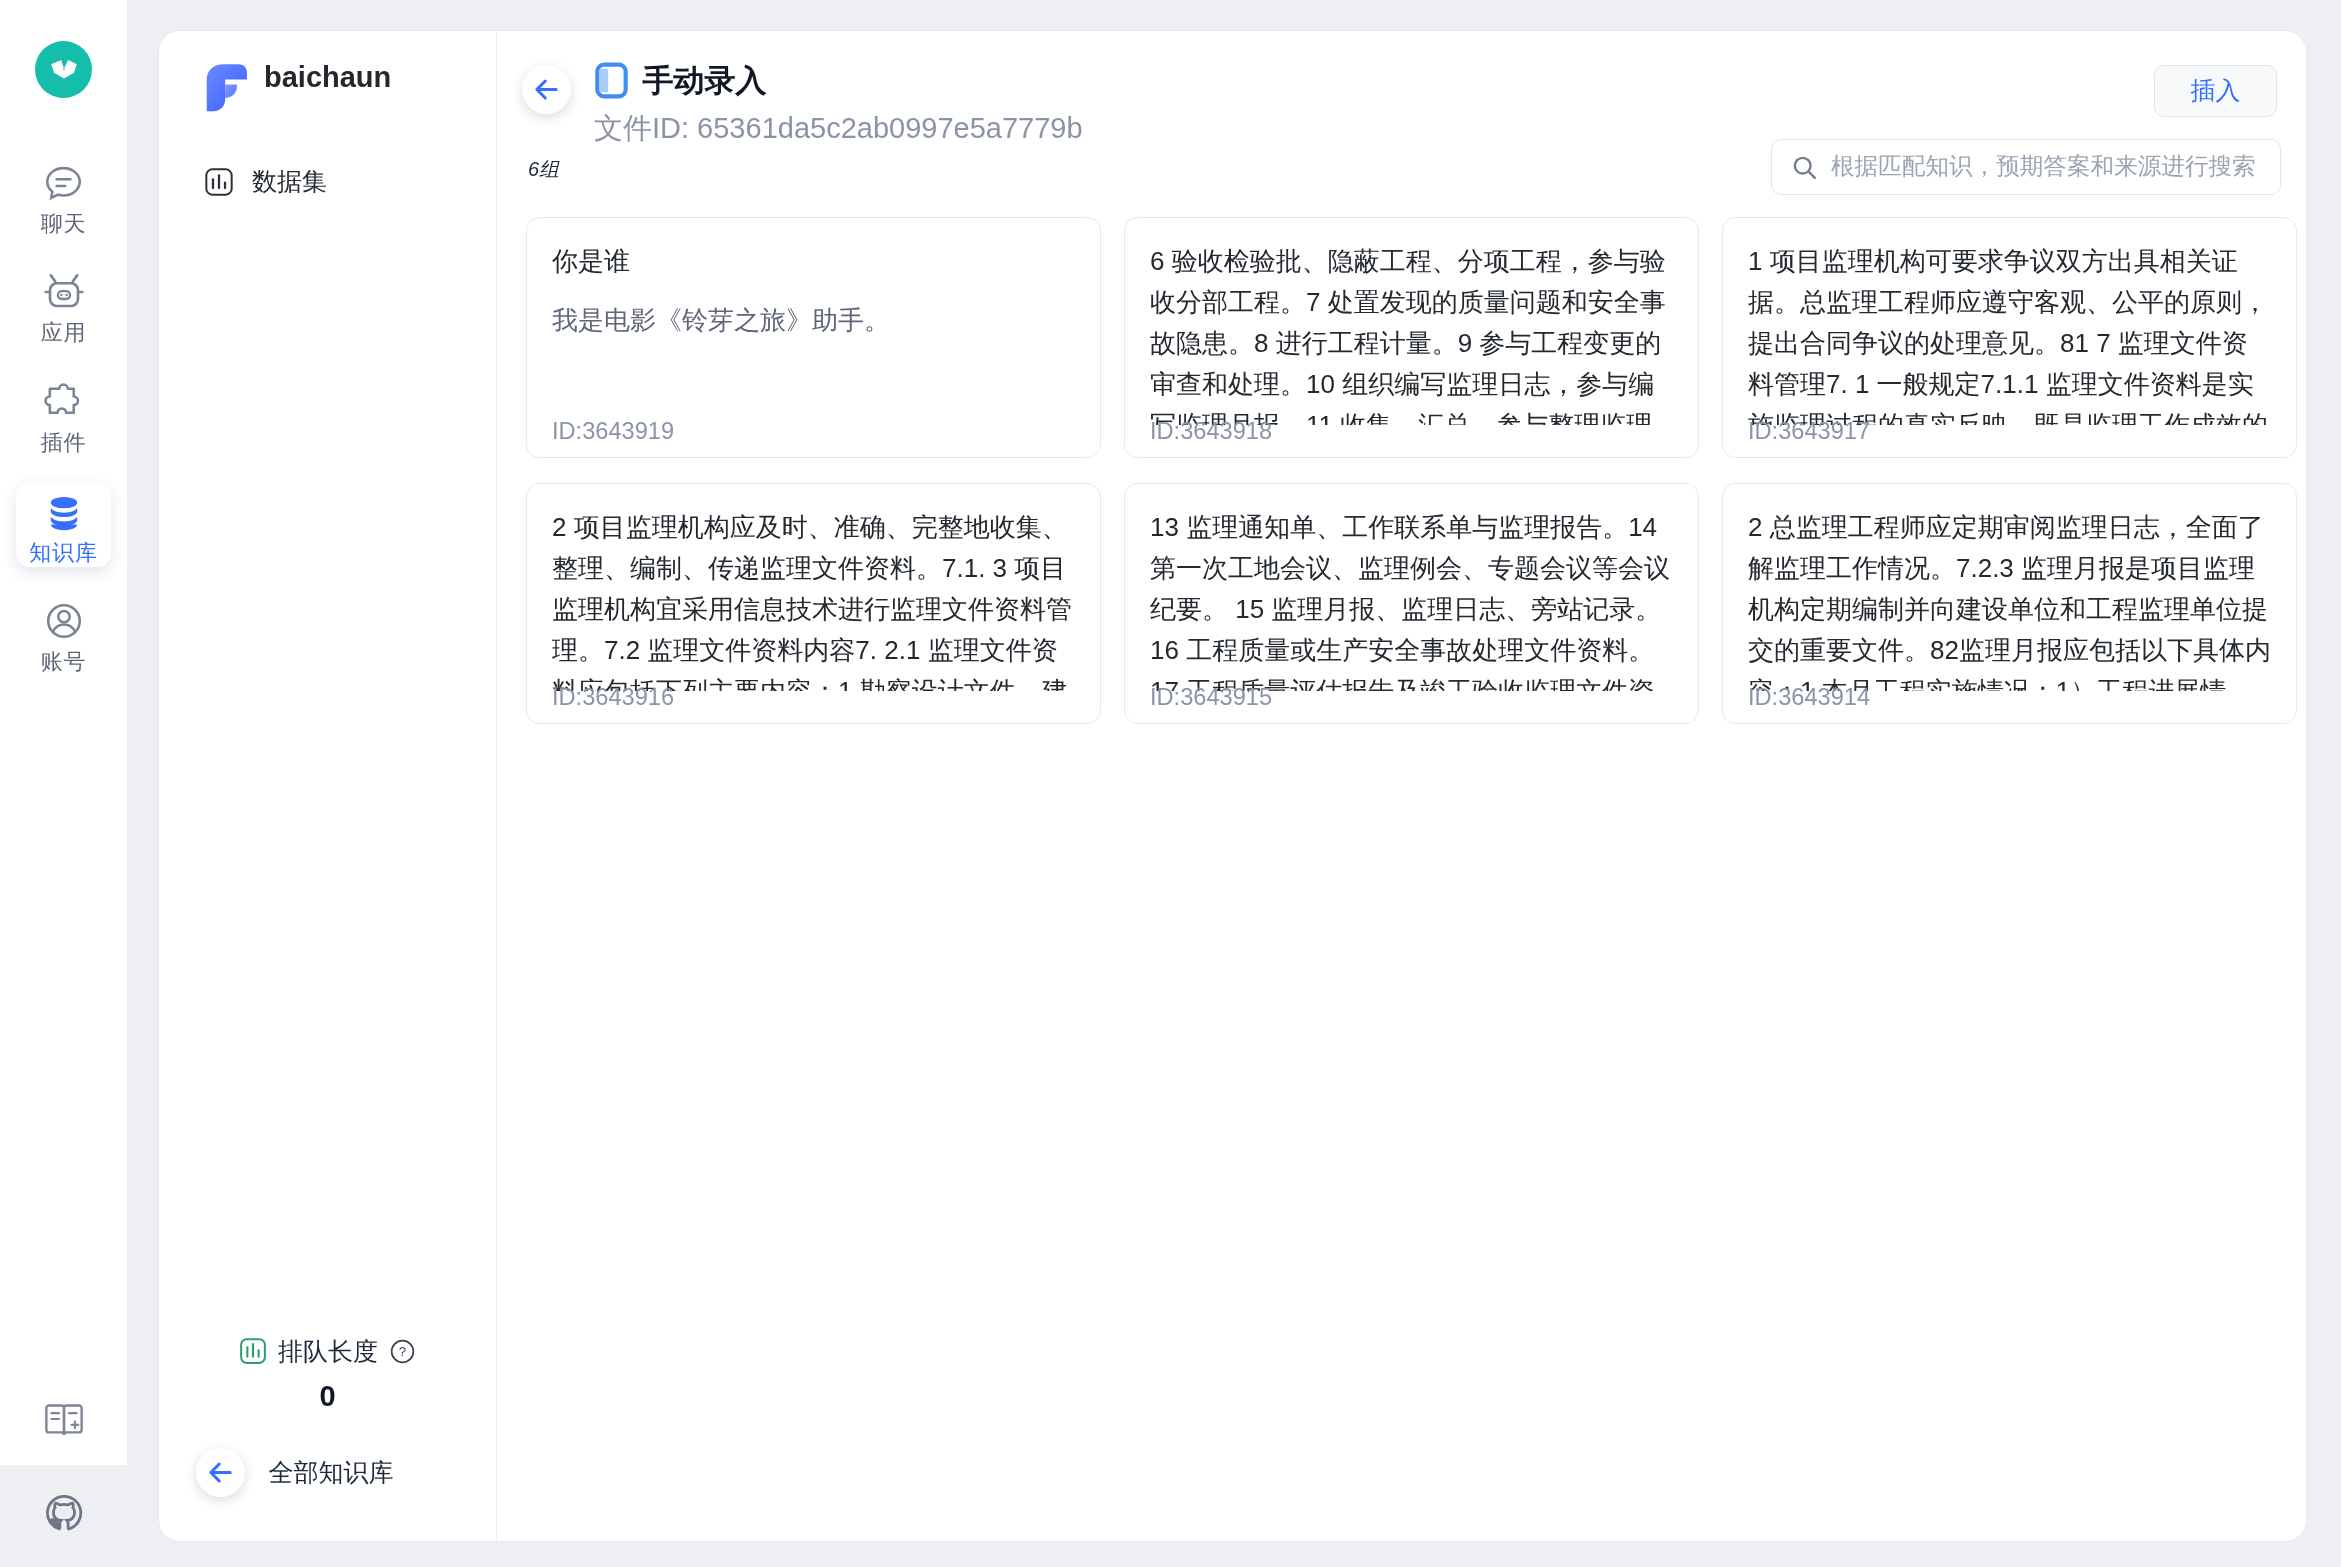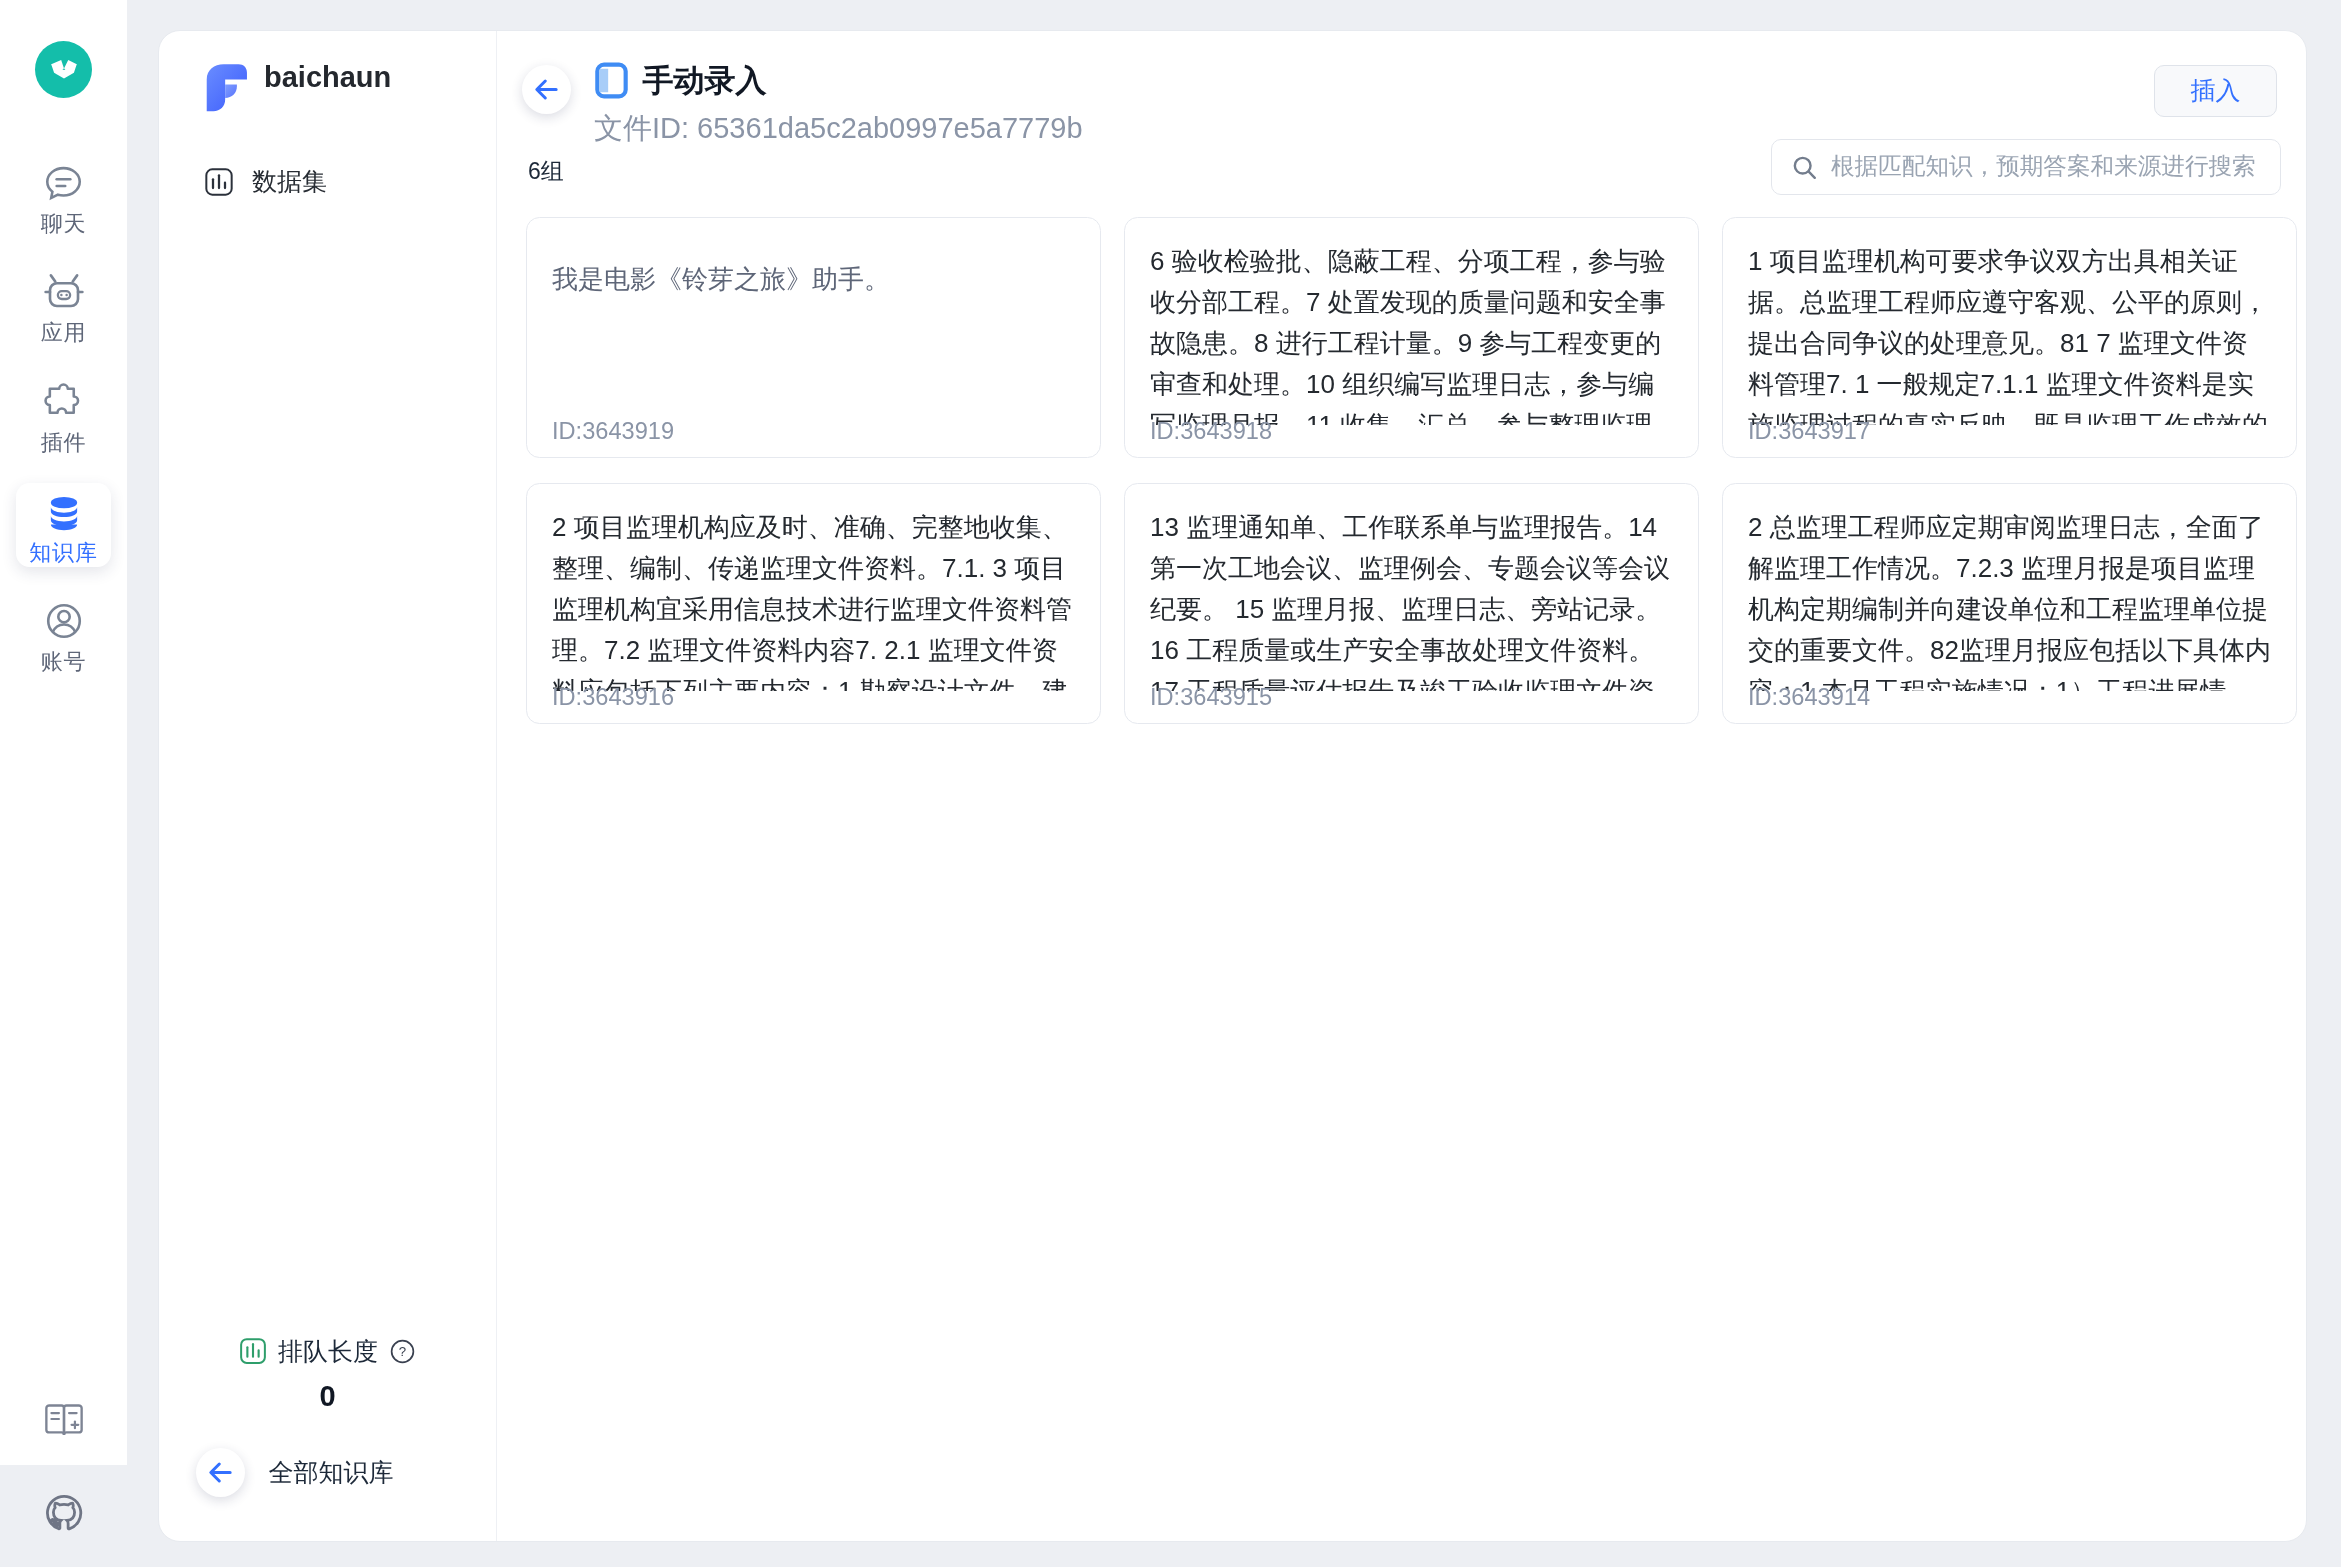--- a/index.html
+++ b/index.html
@@ -57,21 +57,21 @@
   .hdr-back { position:absolute; left:23px; top:34px; }
   .hdr-title-row { position:absolute; left:95px; top:29px; display:flex; align-items:center; gap:13.5px; }
   .hdr-title { font-size:31px; font-weight:700; color:#111824; }
   .hdr-fileid { position:absolute; left:95px; top:78px; font-size:29px; color:#8a94a6; }
   .insert-btn {
     position:absolute; right:29px; top:34px; width:123px; height:52px;
     background:#f8f9fb; border:1.7px solid #dfe3ea; border-radius:10px;
     font-size:25px; color:#3370ff; display:flex; align-items:center; justify-content:center;
     cursor:pointer; font-family:inherit;
   }
-  .group-count { position:absolute; left:29px; top:125px; font-size:23px; color:#1d2939; font-weight:500; }
+  .group-count { position:absolute; left:29px; top:125px; font-size:20px; color:#1d2939; font-weight:500;font-style:italic; }
   .search-wrap { position:absolute; right:25px; top:108px; width:510px; height:56px; }
   .search-input {
     width:100%; height:100%; border:1.7px solid #e3e6ec; border-radius:10px;
     padding:0 20px 0 59px; font-size:23.6px; color:#344054; background:#fff; outline:none;
     font-family:inherit;
   }
   .search-input::placeholder { color:#9aa4b2; }
   .search-icon { position:absolute; left:18.6px; top:14.3px; }
   
   .grid {
@@ -248,20 +248,21 @@
       <svg class="search-icon" width="29" height="29" viewBox="0 0 48 48">
         <circle cx="21" cy="21" r="13" fill="none" stroke="#737d8d" stroke-width="4"></circle>
         <line x1="31" y1="31" x2="41" y2="41" stroke="#737d8d" stroke-width="4" stroke-linecap="round"></line>
       </svg>
       <input class="search-input" type="text" placeholder="根据匹配知识，预期答案和来源进行搜索" style="">
     </div>
 
     <div class="grid">
 
       <div class="card">
+        <div class="card-q">你是谁</div>
         <div class="card-a">我是电影《铃芽之旅》助手。</div>
         <div class="card-id">ID:3643919</div>
       </div>
 
       <div class="card">
         <div class="clip">
             <div class="card-q">6 验收检验批、隐蔽工程、分项工程，参与验收分部工程。7 处置发现的质量问题和安全事故隐患。8 进行工程计量。9 参与工程变更的审查和处理。10 组织编写监理日志，参与编写监理月报。11 收集、汇总、参与整理监理文件资料。12 参与工程竣工预验收和竣工验</div>
           </div>
         <div class="card-id">ID:3643918</div>
       </div>

